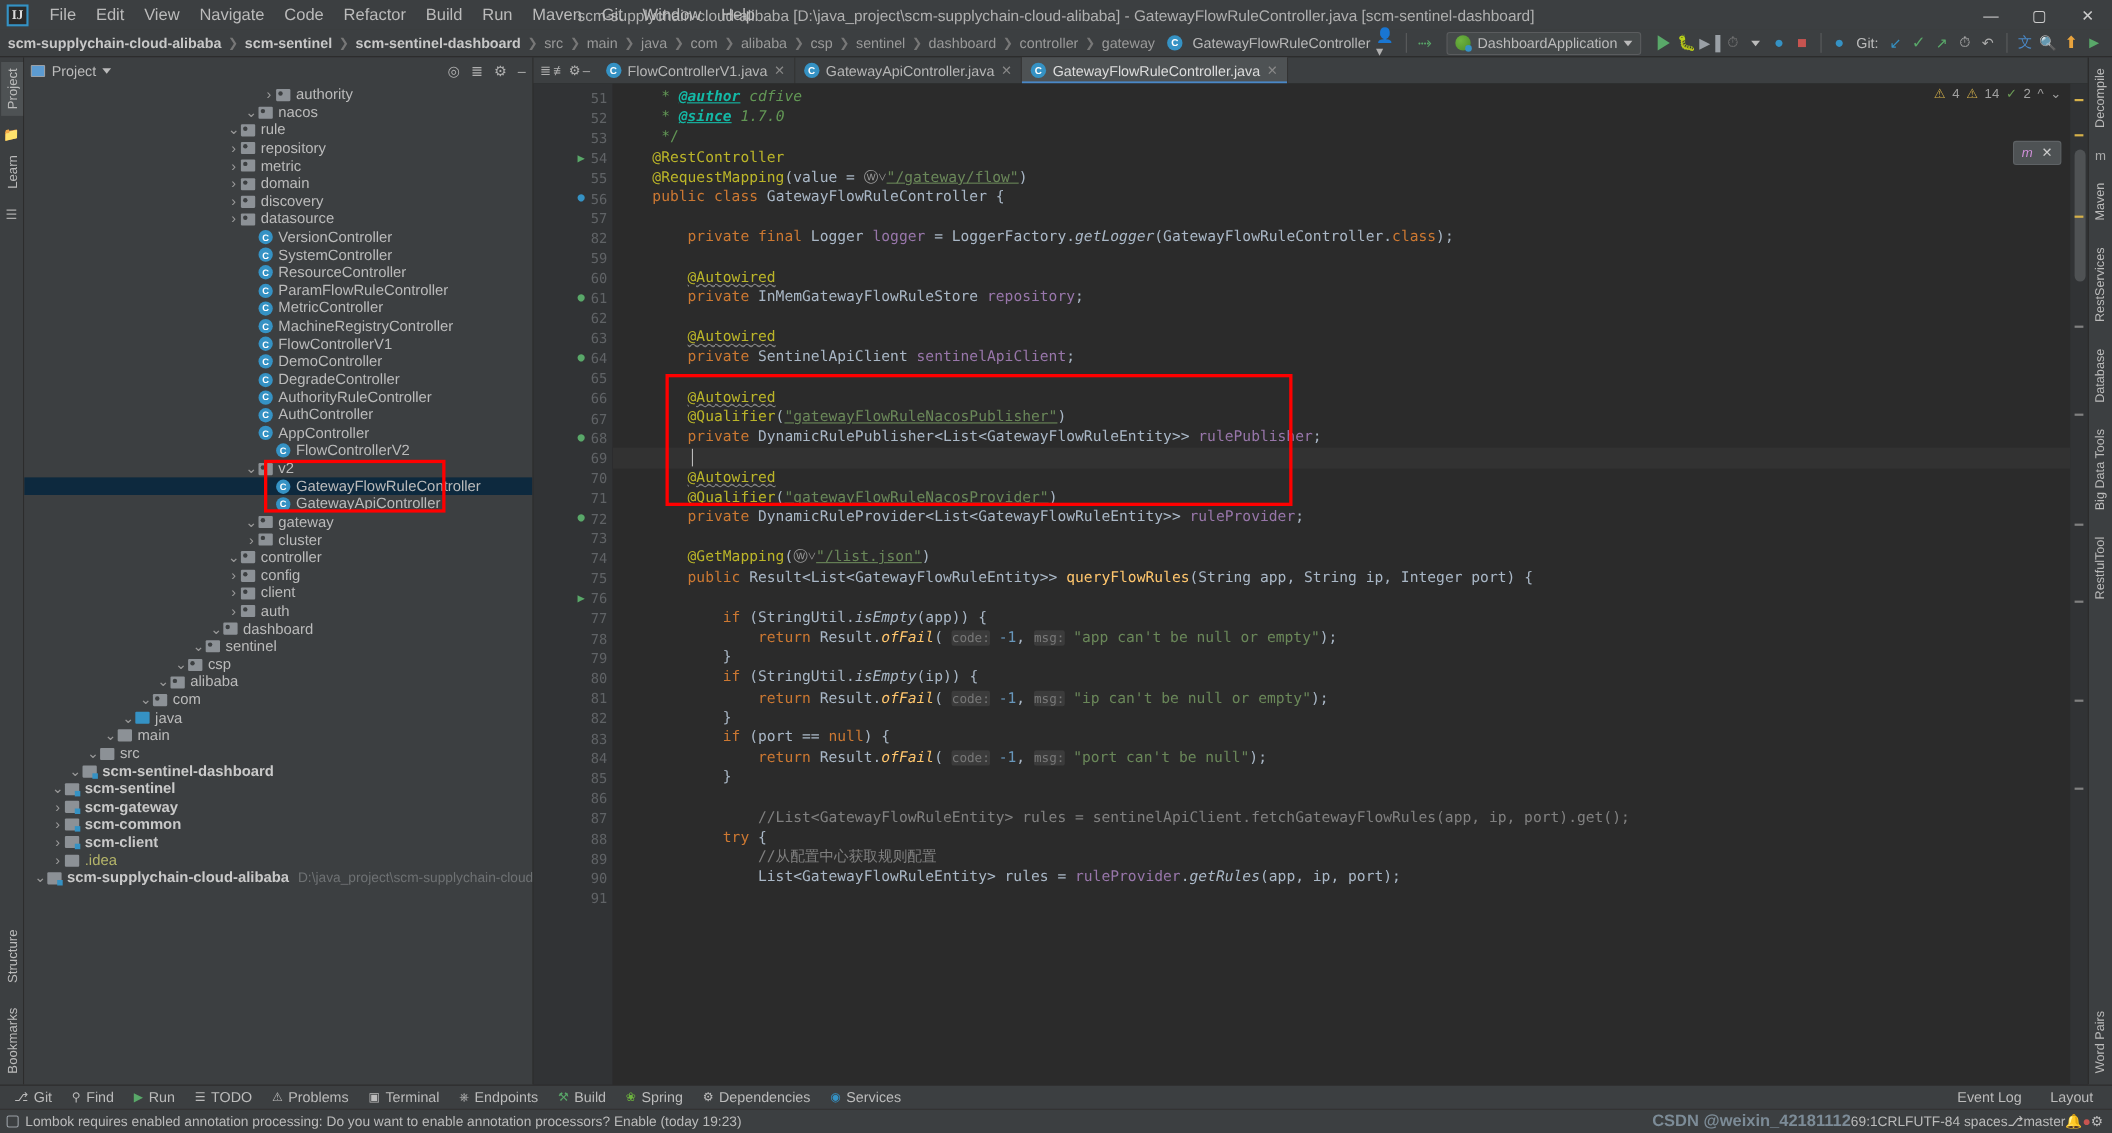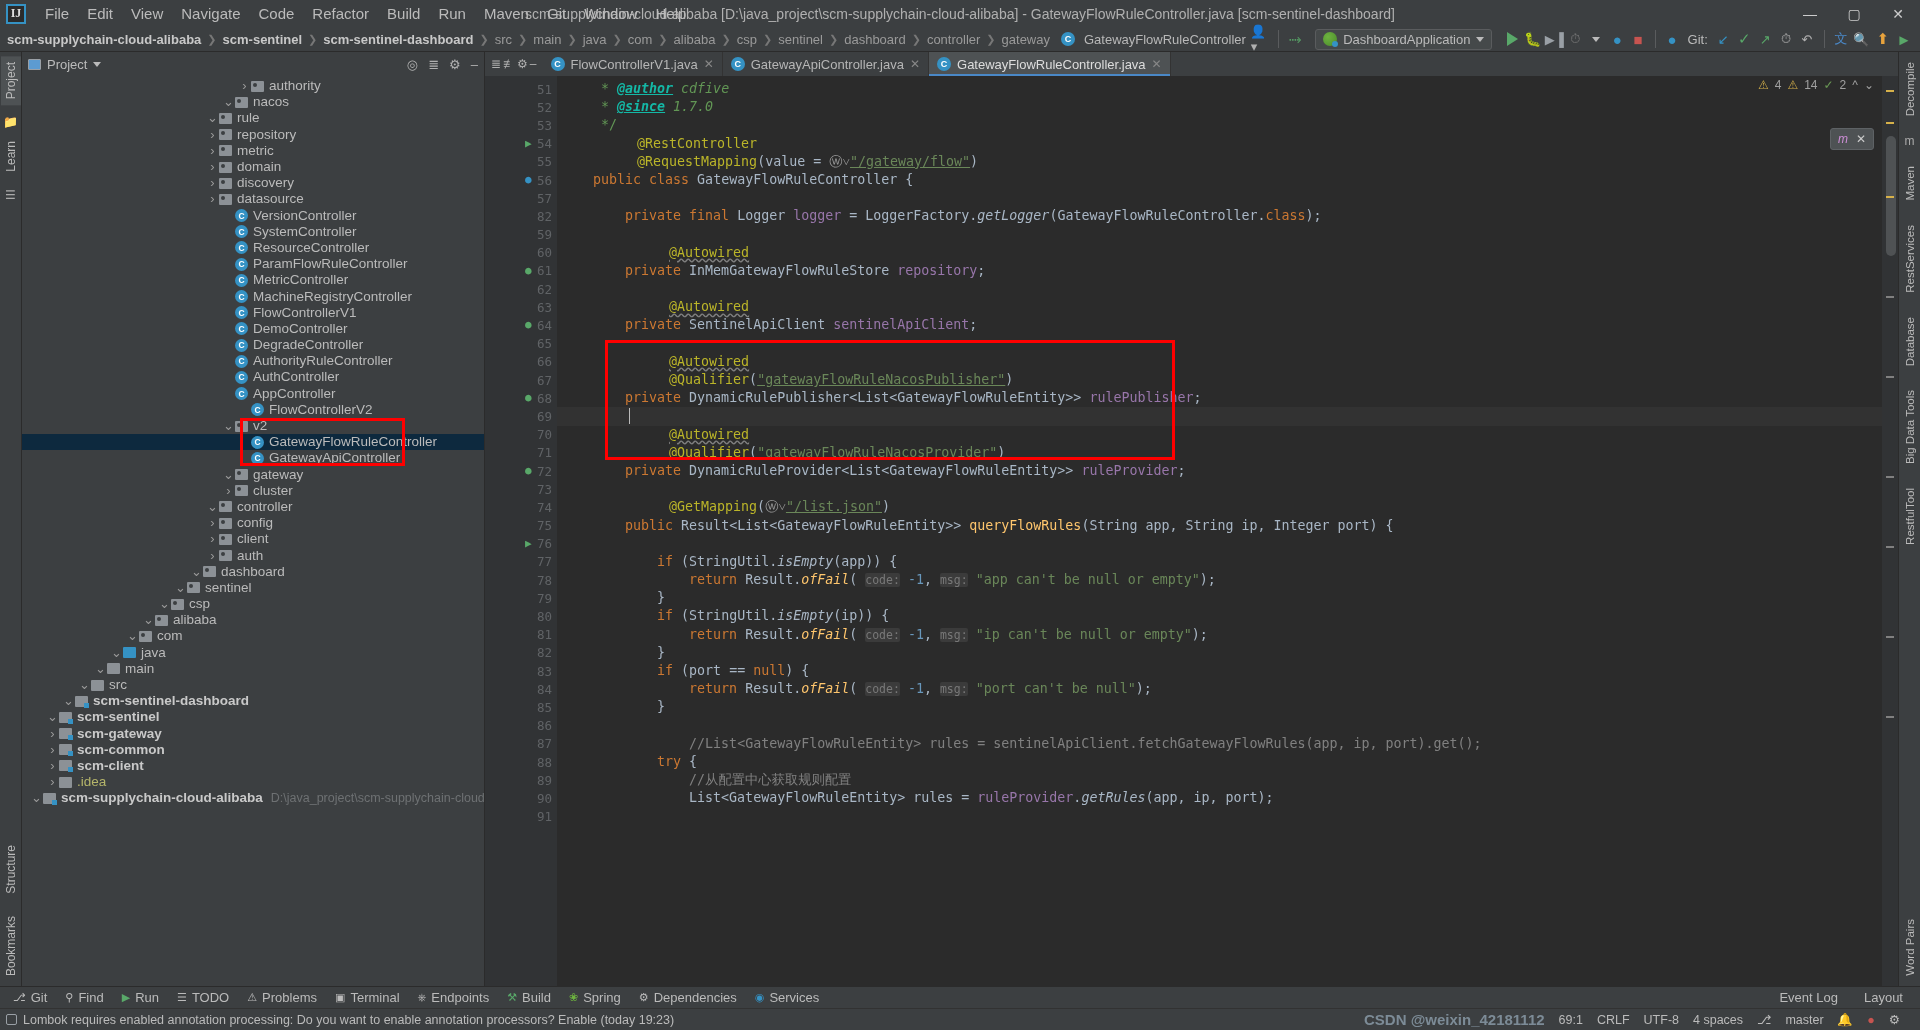--- a/index.html
+++ b/index.html
@@ -148,21 +148,21 @@
   .fold { position:absolute; right: -16px; width: 12px; text-align:center; color:#7a7d80; font-size:10px;}
   .code {
     flex:1; position:relative; overflow:hidden; padding-top: 4px;
     font-family:"DejaVu Sans Mono", monospace; font-size: 13.3px; color:#a9b7c6;
     background:#2b2b2b;
   }
   .cl { height: 18.2px; line-height:18.2px; white-space:pre; padding-left: 4px; }
   .cl.cur { background:#323232; }
   .kw { color:#cc7832; }
   .str { color:#6a8759; }
-  .ann { color:#bbb529;margin-left:44px; }
+  .ann { color:#bbb529; }
   .cmt { color:#808080; }
   .jdoc { color:#629755; }
   .jtag { color:#14b8a6; font-style:italic; text-decoration:underline; font-weight:bold; }
   .fld { color:#9876aa; }
   .mth { color:#ffc66d; }
   .num { color:#6897bb; }
   .cst { color:#9876aa; font-style:italic; }
   .par { color:#787878; font-size:11.5px; background:#3b3b3b; border-radius:2px; }
   .wavy { text-decoration: underline; text-decoration-style: wavy; text-decoration-color:#808080; }
   .codehl {
@@ -199,21 +199,21 @@
     height: 22px; background:#3c3f41; display:flex; align-items:center;
     font-size: 13px; color:#bbbbbb; flex:none; border-top:1px solid #2b2b2b; padding-left:4px;
   }
   .bot-item { display:flex; align-items:center; gap:5px; padding: 0 9px; white-space:nowrap; }
   .bot-right { margin-left:auto; display:flex; align-items:center; gap:8px; padding-right: 8px; }
 
   .statusbar {
     height: 22px; background:#3c3f41; display:flex; align-items:center;
     font-size: 12.5px; color:#bbbbbb; flex:none; padding-left: 6px; border-top:1px solid #323232;
   }
-  .st-right { margin-left:auto; display:flex; align-items:center; gap: 14px; padding-right: 20px; justify-content: flex-end; }
+  .st-right { margin-left:auto; display:flex; align-items:center; padding-right: 8px; justify-content: flex-end; }
   .watermark {
     color:#8899a6; font-size: 15px; font-weight:bold; opacity:.85;
   }
   .chk { width:11px;height:11px;border:1px solid #9aa0a6;border-radius:2px;display:inline-block; }
 </style>
 </head>
 <body>
 
 <div class="app">
 

